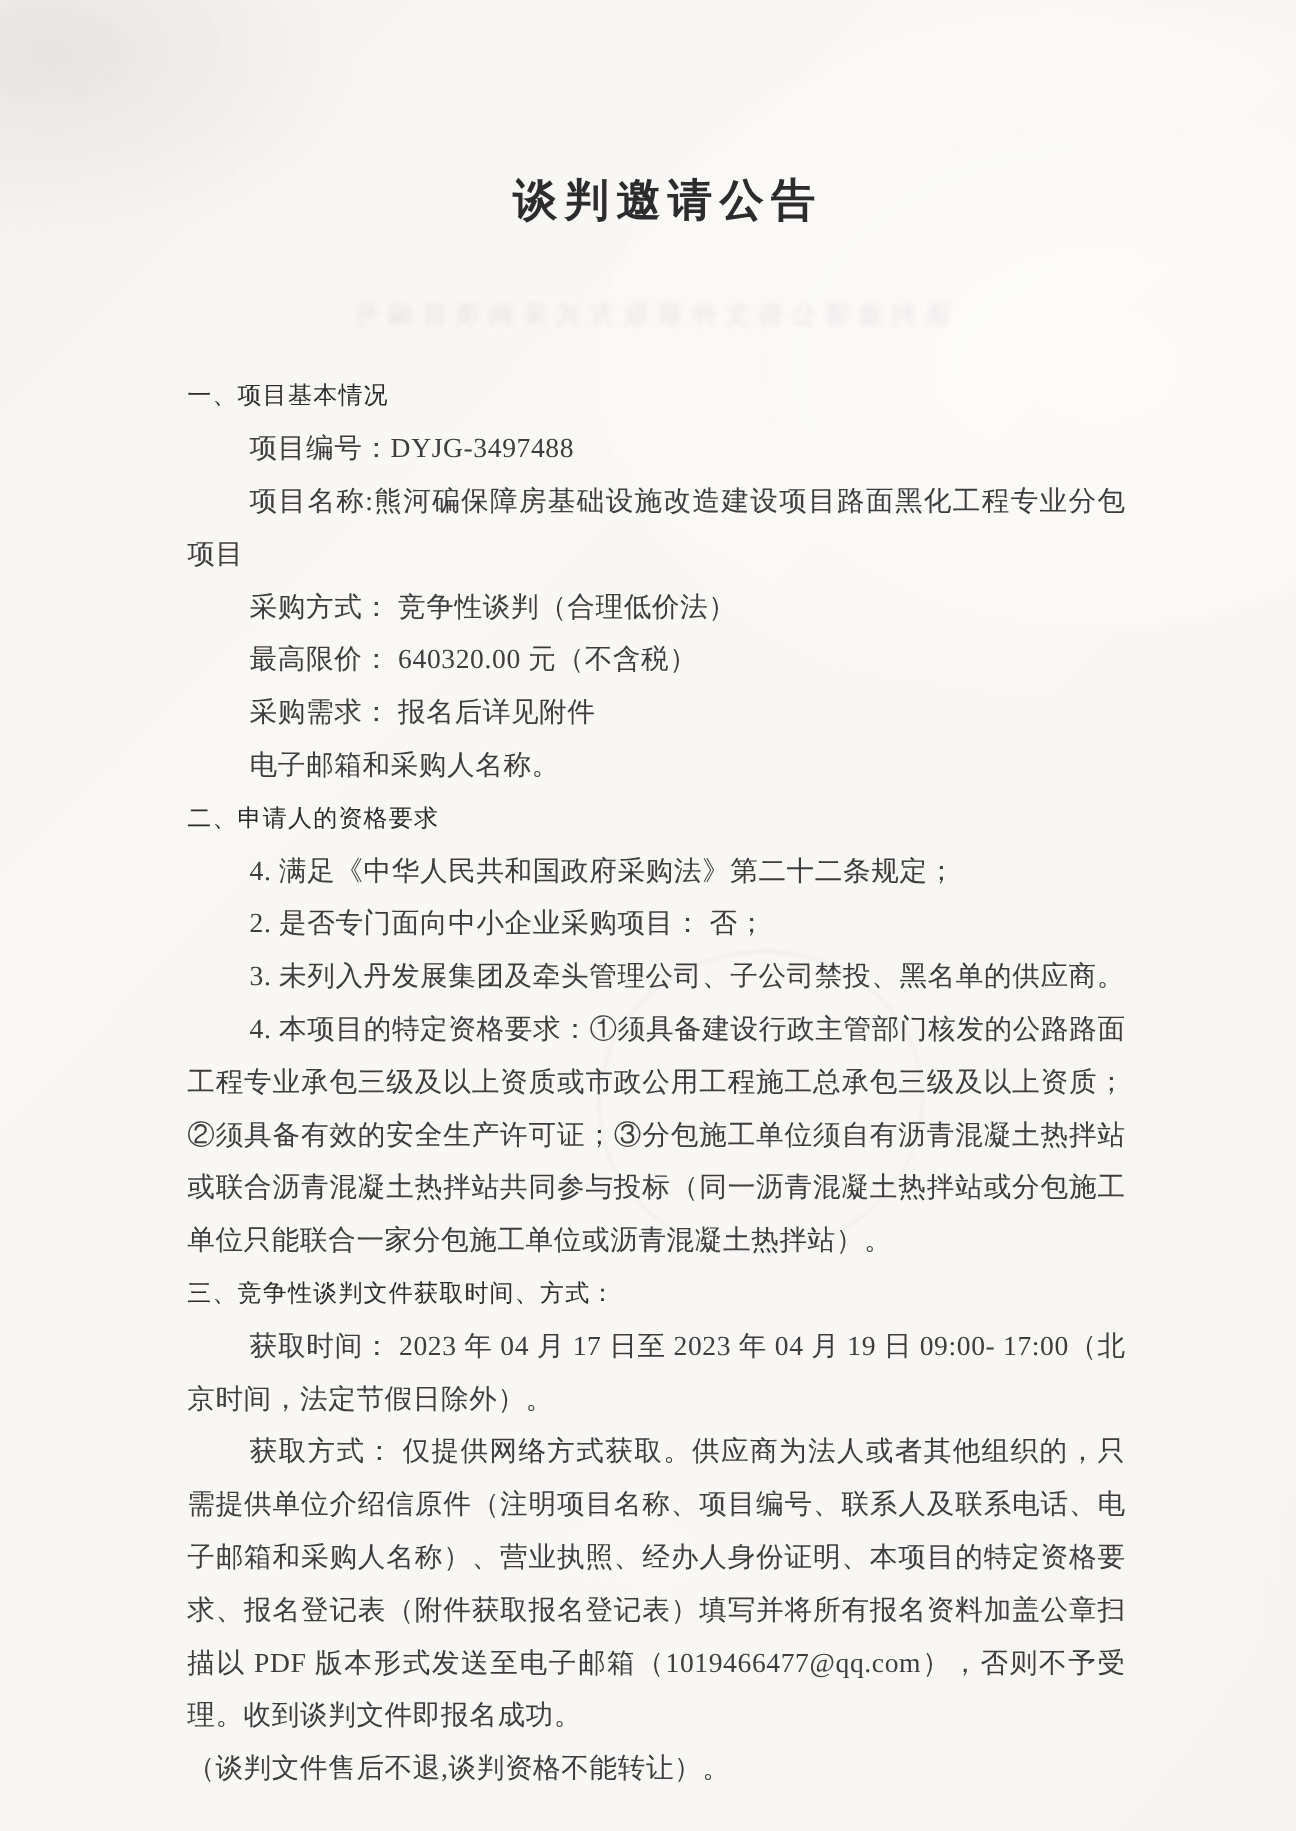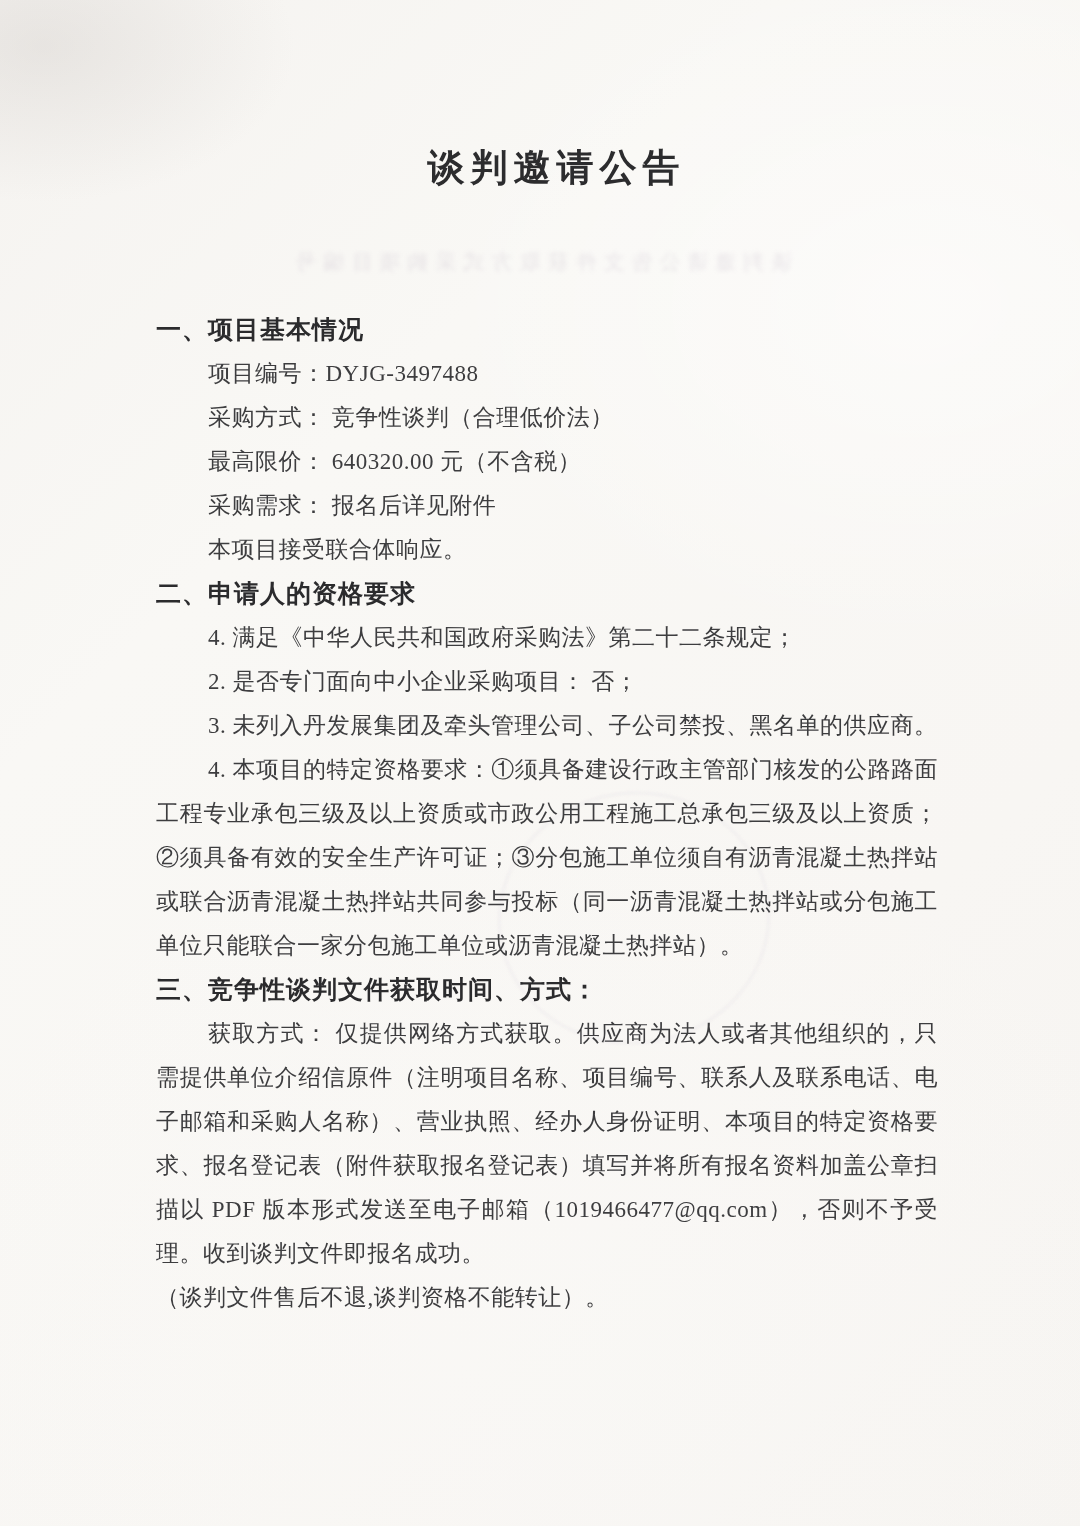--- a/index.html
+++ b/index.html
@@ -54,22 +54,22 @@
   .content{
     position:relative;
     margin:112px 142px 0 156px; 
     font-size:23px;
     line-height:44px;
     text-align:justify;
     letter-spacing:0.5px;
   }
   .content p{margin:0;}
   .sec-heading{
-    font-weight:bold;
-    font-size:25px;
+    font-weight:normal;
+    font-size:20px;
     color:#2b2b2d;
     letter-spacing:1px;
   }
   .plain{ text-indent:52px; }
   .para{ text-indent:52px; overflow-wrap:anywhere; }
   .no-indent{ text-indent:0; }
 </style>
 </head>
 <body>
 
@@ -78,29 +78,31 @@
   <h1 class="doc-title">谈判邀请公告</h1>
 
   <div class="ghost-line">谈判邀请公告文件获取方式采购项目编号</div>
 
   <div class="stamp-ghost"></div>
 
   <div class="content">
 
     <p class="sec-heading">一、项目基本情况</p>
     <p class="plain">项目编号：DYJG-3497488</p>
+    <p class="plain">项目名称:熊河碥保障房基础设施改造建设项目路面黑化工程专业分包项目</p>
     <p class="plain">采购方式： 竞争性谈判（合理低价法）</p>
     <p class="plain">最高限价： 640320.00 元（不含税）</p>
     <p class="plain">采购需求： 报名后详见附件</p>
-    <p class="plain">本项目接受联合体响应。</p>
+    <p class="plain">电子邮箱和采购人名称。</p>
 
     <p class="sec-heading">二、申请人的资格要求</p>
     <p class="para">4. 满足《中华人民共和国政府采购法》第二十二条规定；</p>
     <p class="para">2. 是否专门面向中小企业采购项目： 否；</p>
     <p class="para">3. 未列入丹发展集团及牵头管理公司、子公司禁投、黑名单的供应商。</p>
     <p class="para">4. 本项目的特定资格要求：①须具备建设行政主管部门核发的公路路面工程专业承包三级及以上资质或市政公用工程施工总承包三级及以上资质；②须具备有效的安全生产许可证；③分包施工单位须自有沥青混凝土热拌站或联合沥青混凝土热拌站共同参与投标（同一沥青混凝土热拌站或分包施工单位只能联合一家分包施工单位或沥青混凝土热拌站）。</p>
 
     <p class="sec-heading">三、竞争性谈判文件获取时间、方式：</p>
+    <p class="para">获取时间： 2023 年 04 月 17 日至 2023 年 04 月 19 日 09:00- 17:00（北京时间，法定节假日除外）。</p>
     <p class="para">获取方式： 仅提供网络方式获取。供应商为法人或者其他组织的，只需提供单位介绍信原件（注明项目名称、项目编号、联系人及联系电话、电子邮箱和采购人名称）、营业执照、经办人身份证明、本项目的特定资格要求、报名登记表（附件获取报名登记表）填写并将所有报名资料加盖公章扫描以 PDF 版本形式发送至电子邮箱（1019466477@qq.com），否则不予受理。收到谈判文件即报名成功。</p>
     <p class="para no-indent">（谈判文件售后不退,谈判资格不能转让）。</p>
 
   </div>
 </div>
 
 </body></html>

